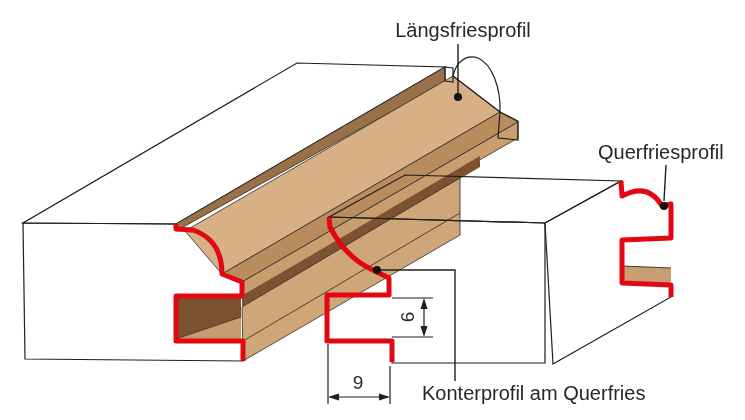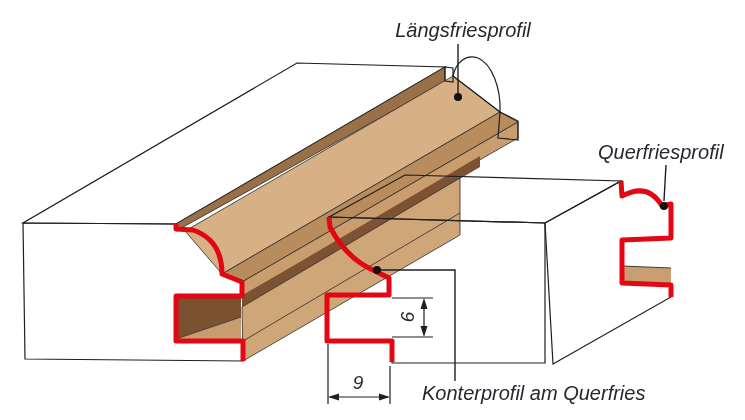--- a/index.html
+++ b/index.html
@@ -1,17 +1,17 @@
 <!DOCTYPE html>
 <html><head>
 <meta charset="utf-8">
 <style>
   html,body{margin:0;padding:0;background:#fff;}
   .stage{position:relative;width:745px;height:420px;background:#ffffff;overflow:hidden;
-         font-family:"Liberation Sans", sans-serif;font-style:italic;}
+         font-family:"Liberation Sans", sans-serif;}
   .stage svg{position:absolute;left:0;top:0;}
   text{font-family:"Liberation Sans", sans-serif;}
   .lbl{font-size:20px;fill:#26262e;}
   .dim{font-size:19px;fill:#26262e;}
   .thin{stroke:#1f1f1f;stroke-width:1.2;fill:none;}
 </style>
 </head>
 <body>
 
 <div class="stage">

